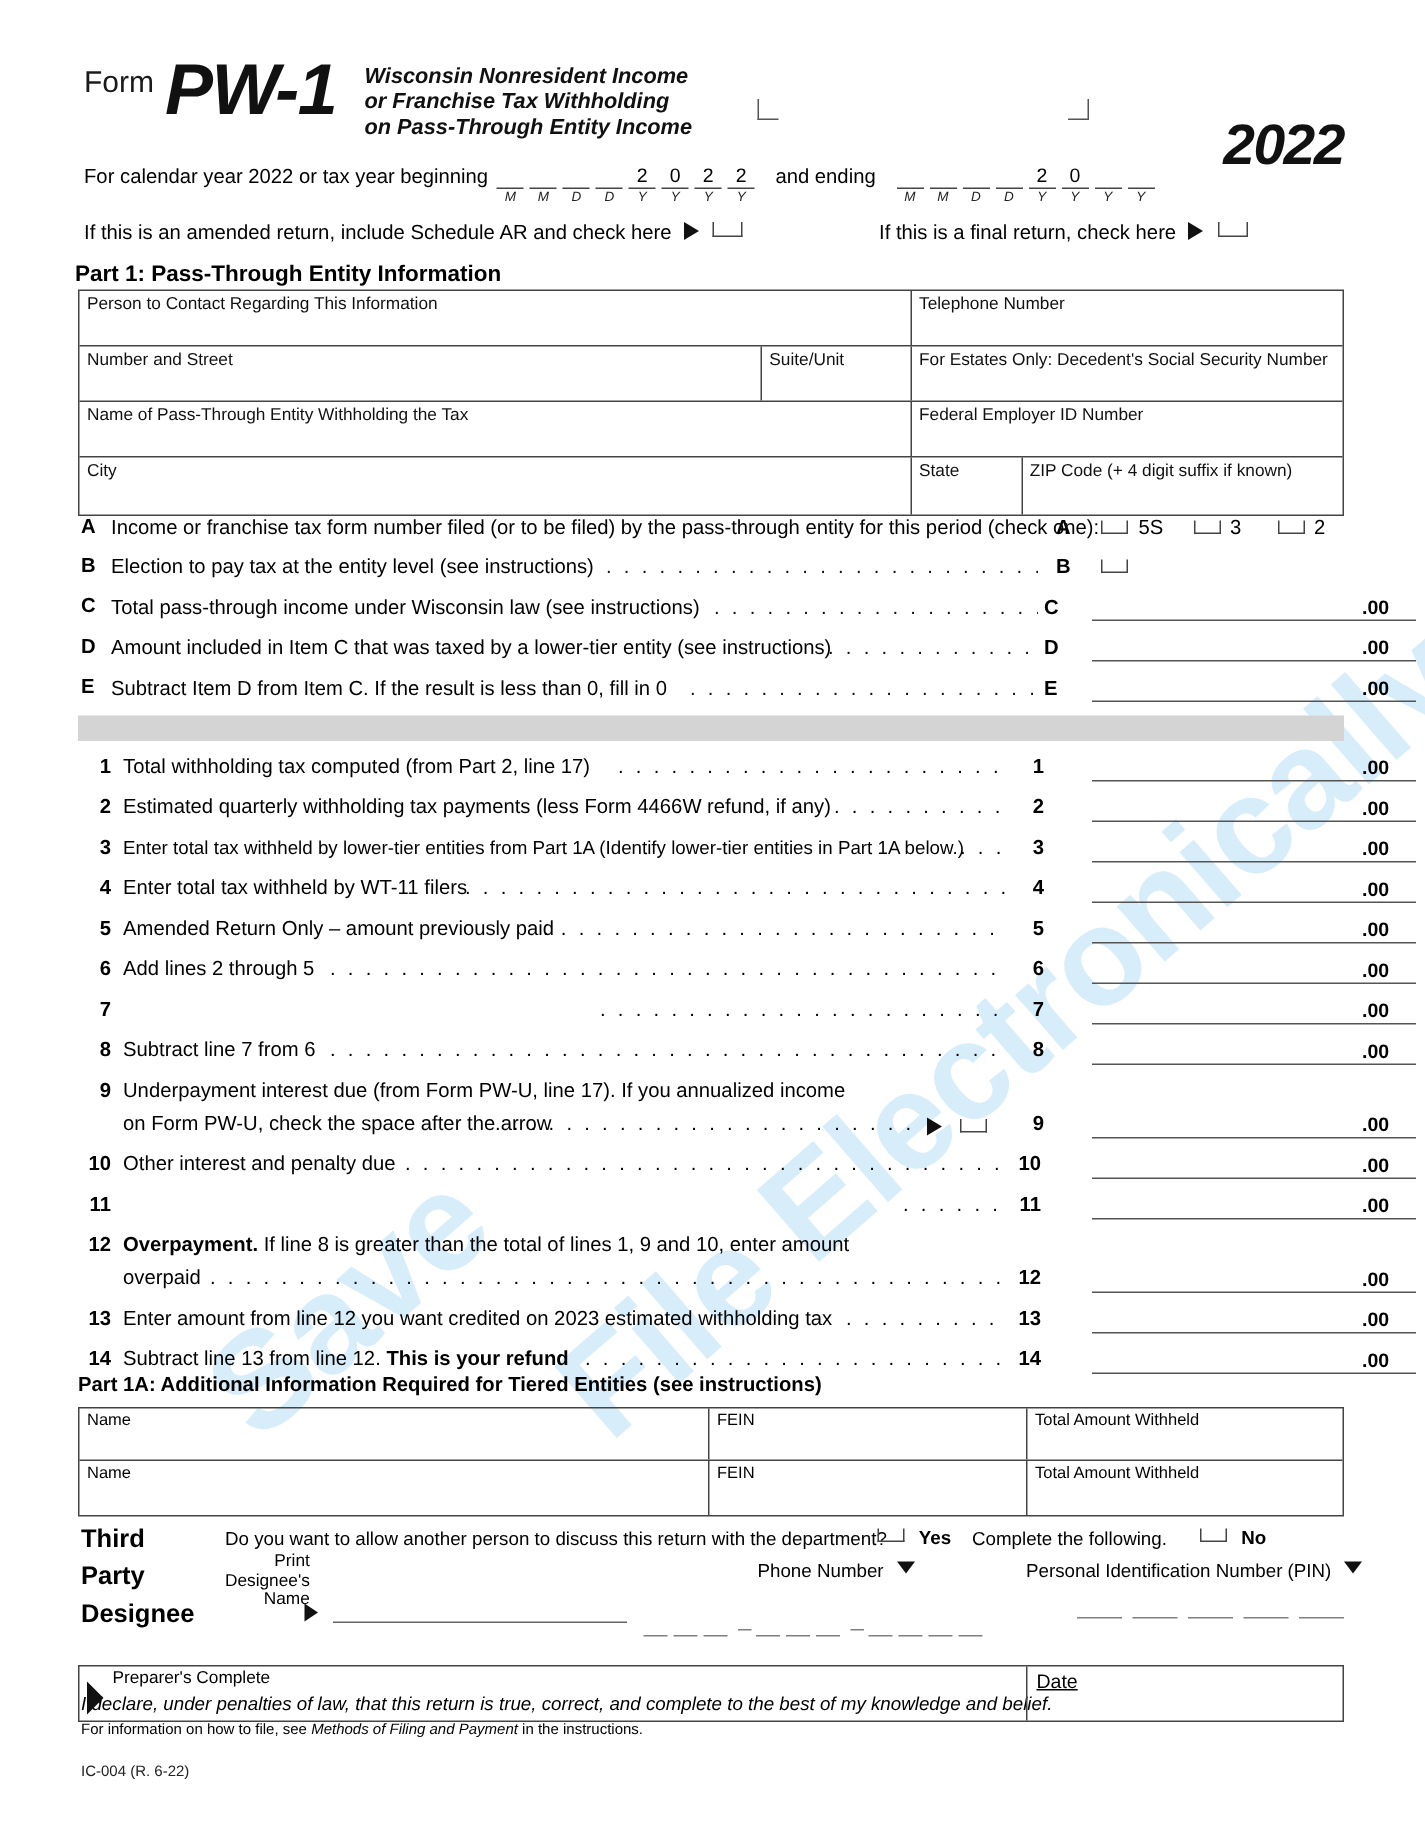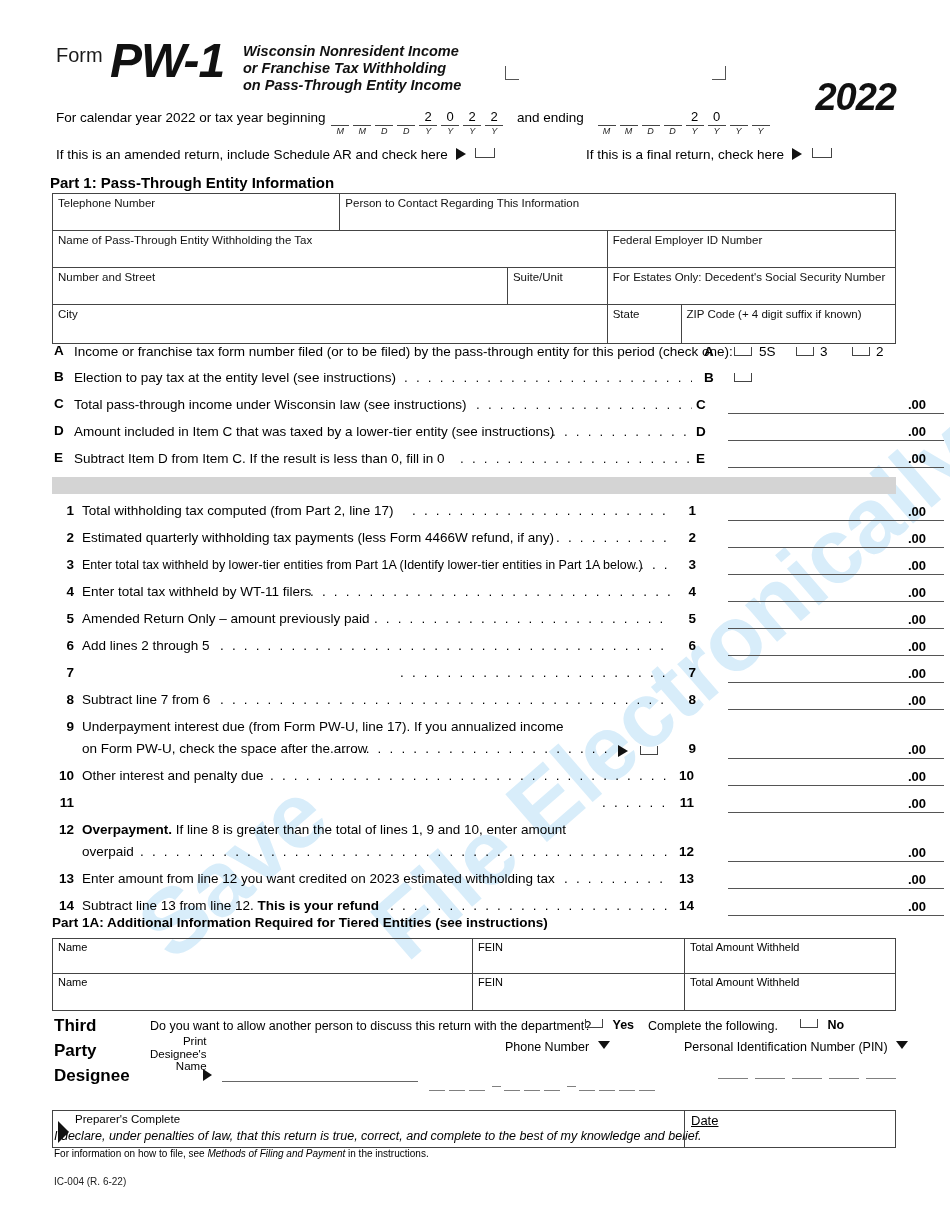--- a/index.html
+++ b/index.html
@@ -497,44 +497,44 @@
     <div class="final-row">
       <span>If this is a final return, check here</span>
       <span class="arrow-r"></span>
       <span class="cbox"></span>
     </div>
 
     <div class="part-head" id="part1-head">Part 1:  Pass-Through Entity Information</div>
 
     <div class="grid">
       <div class="grow">
+        <div class="gcell" style="width:556px;">
+          <span>Person to Contact Regarding This Information</span>
+        </div>
         <div class="gcell" style="width:288px;">
           <span>Telephone Number</span>
         </div>
-        <div class="gcell" style="width:556px;">
-          <span>Person to Contact Regarding This Information</span>
+      </div>
+      <div class="grow">
+        <div class="gcell" style="width:456px;">
+          <span>Number and Street</span>
+        </div>
+        <div class="gcell" style="width:100px;">
+          <span>Suite/Unit</span>
+        </div>
+        <div class="gcell" style="width:288px;">
+          <span>For Estates Only:  Decedent's Social Security Number</span>
         </div>
       </div>
       <div class="grow">
         <div class="gcell" style="width:556px;">
           <span>Name of Pass-Through Entity Withholding the Tax</span>
         </div>
         <div class="gcell" style="width:288px;">
           <span>Federal Employer ID Number</span>
-        </div>
-      </div>
-      <div class="grow">
-        <div class="gcell" style="width:456px;">
-          <span>Number and Street</span>
-        </div>
-        <div class="gcell" style="width:100px;">
-          <span>Suite/Unit</span>
-        </div>
-        <div class="gcell" style="width:288px;">
-          <span>For Estates Only:  Decedent's Social Security Number</span>
         </div>
       </div>
       <div class="grow">
         <div class="gcell" style="width:556px;">
           <span>City</span>
         </div>
         <div class="gcell" style="width:74px;">
           <span>State</span>
         </div>
         <div class="gcell" style="width:214px;">

